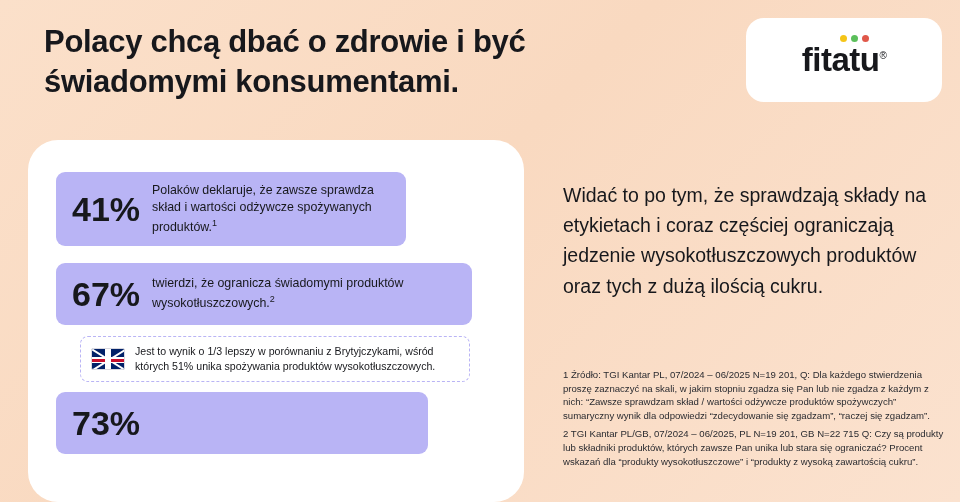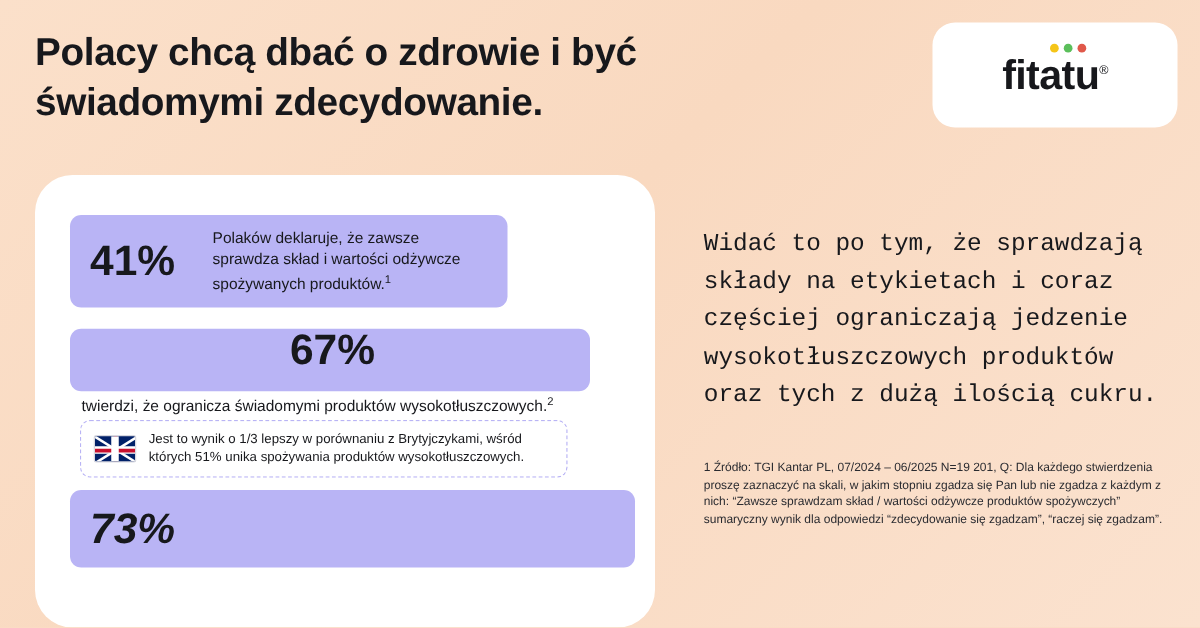--- a/index.html
+++ b/index.html
@@ -18,21 +18,21 @@
     position: relative;
     width: 960px;
     height: 502px;
     background: linear-gradient(135deg, #fbe0ca 0%, #f9d9c0 45%, #fbe2cf 100%);
     overflow: hidden;
   }
 
   
   .headline {
     position: absolute;
-    left: 28px;
+    left: 44px;
     top: 22px;
     width: 690px;
     font-size: 31px;
     font-weight: bold;
     line-height: 1.28;
     color: #17181c;
     letter-spacing: -0.3px;
   }
   .headline .ln { display: block; }
 
@@ -94,46 +94,45 @@
   }
 
   .stat {
     position: absolute;
     left: 28px;
     background: #b9b4f5;
     border-radius: 9px;
     display: flex;
     align-items: center;
     box-sizing: border-box;
-    gap: 18px;
   }
   .stat .pct {
     font-size: 34px;
     font-weight: bold;
     color: #17181c;
     padding: 0 12px 0 16px;
     line-height: 1;
     white-space: nowrap;
   }
   .stat .txt {
     font-size: 12.4px;
     line-height: 1.42;
     color: #17181c;
     padding-right: 20px;
   }
   .sup { font-size: 9px; vertical-align: super; }
 
   #stat1 { top: 32px;  width: 350px; height: 74px; }
-  #stat2 { top: 123px; width: 416px; height: 50px; flex-direction: column; }
-  #stat3 { top: 252px; width: 452px; height: 62px; font-style: italic; }
+  #stat2 { top: 123px; width: 416px; height: 62px; }
+  #stat3 { top: 252px; width: 372px; height: 62px; }
 
   
   .note {
     position: absolute;
-    left: 36px;
+    left: 52px;
     top: 196px;
     width: 390px;
     height: 46px;
     border: 1px dashed #b9b4f5;
     border-radius: 8px;
     display: flex;
     align-items: center;
     box-sizing: border-box;
     padding: 0 10px;
   }
@@ -190,41 +189,40 @@
 
   
   .right-text {
     position: absolute;
     left: 563px;
     top: 180px;
     width: 378px;
     font-size: 19.5px;
     line-height: 1.55;
     color: #17181c;
-    font-family: Liberation Mono, monospace;
   }
   .footnotes {
     position: absolute;
     left: 563px;
     top: 368px;
     width: 382px;
     font-size: 9.6px;
     line-height: 1.42;
     color: #2a2b30;
   }
   .footnotes p { margin: 0 0 5px 0; }
 </style>
 </head>
 <body>
 
 <div class="page">
 
   <div class="headline">
     <span class="ln">Polacy chcą dbać o zdrowie i być</span>
-    <span class="ln">świadomymi zdecydowanie.</span>
+    <span class="ln">świadomymi konsumentami.</span>
   </div>
 
   <div class="logo-card">
     <div class="logo-wrap">
       <span class="logo-dots">
         <i style="background: rgb(245, 197, 24);"></i>
           <i style="background: rgb(91, 191, 91);"></i>
           <i style="background: rgb(224, 88, 74);"></i>
       </span>
       <span>fitatu</span><span class="logo-reg">®</span>
@@ -256,15 +254,16 @@
     <div class="stat" id="stat3">
       <div class="pct">73%</div>
     </div>
 
   </div>
 
   <div class="right-text">Widać to po tym, że sprawdzają składy na etykietach i coraz częściej ograniczają jedzenie wysokotłuszczowych produktów oraz tych z dużą ilością cukru.</div>
 
   <div class="footnotes">
     <p>1 Źródło: TGI Kantar PL, 07/2024 – 06/2025 N=19 201, Q: Dla każdego stwierdzenia proszę zaznaczyć na skali, w jakim stopniu zgadza się Pan lub nie zgadza z każdym z nich: “Zawsze sprawdzam skład / wartości odżywcze produktów spożywczych” sumaryczny wynik dla odpowiedzi “zdecydowanie się zgadzam”, “raczej się zgadzam”.</p>
+    <p>2 TGI Kantar PL/GB, 07/2024 – 06/2025, PL N=19 201, GB N=22 715 Q: Czy są produkty lub składniki produktów, których zawsze Pan unika lub stara się ograniczać? Procent wskazań dla “produkty wysokotłuszczowe” i “produkty z wysoką zawartością cukru”.</p>
   </div>
 
 </div>
 
 </body></html>

